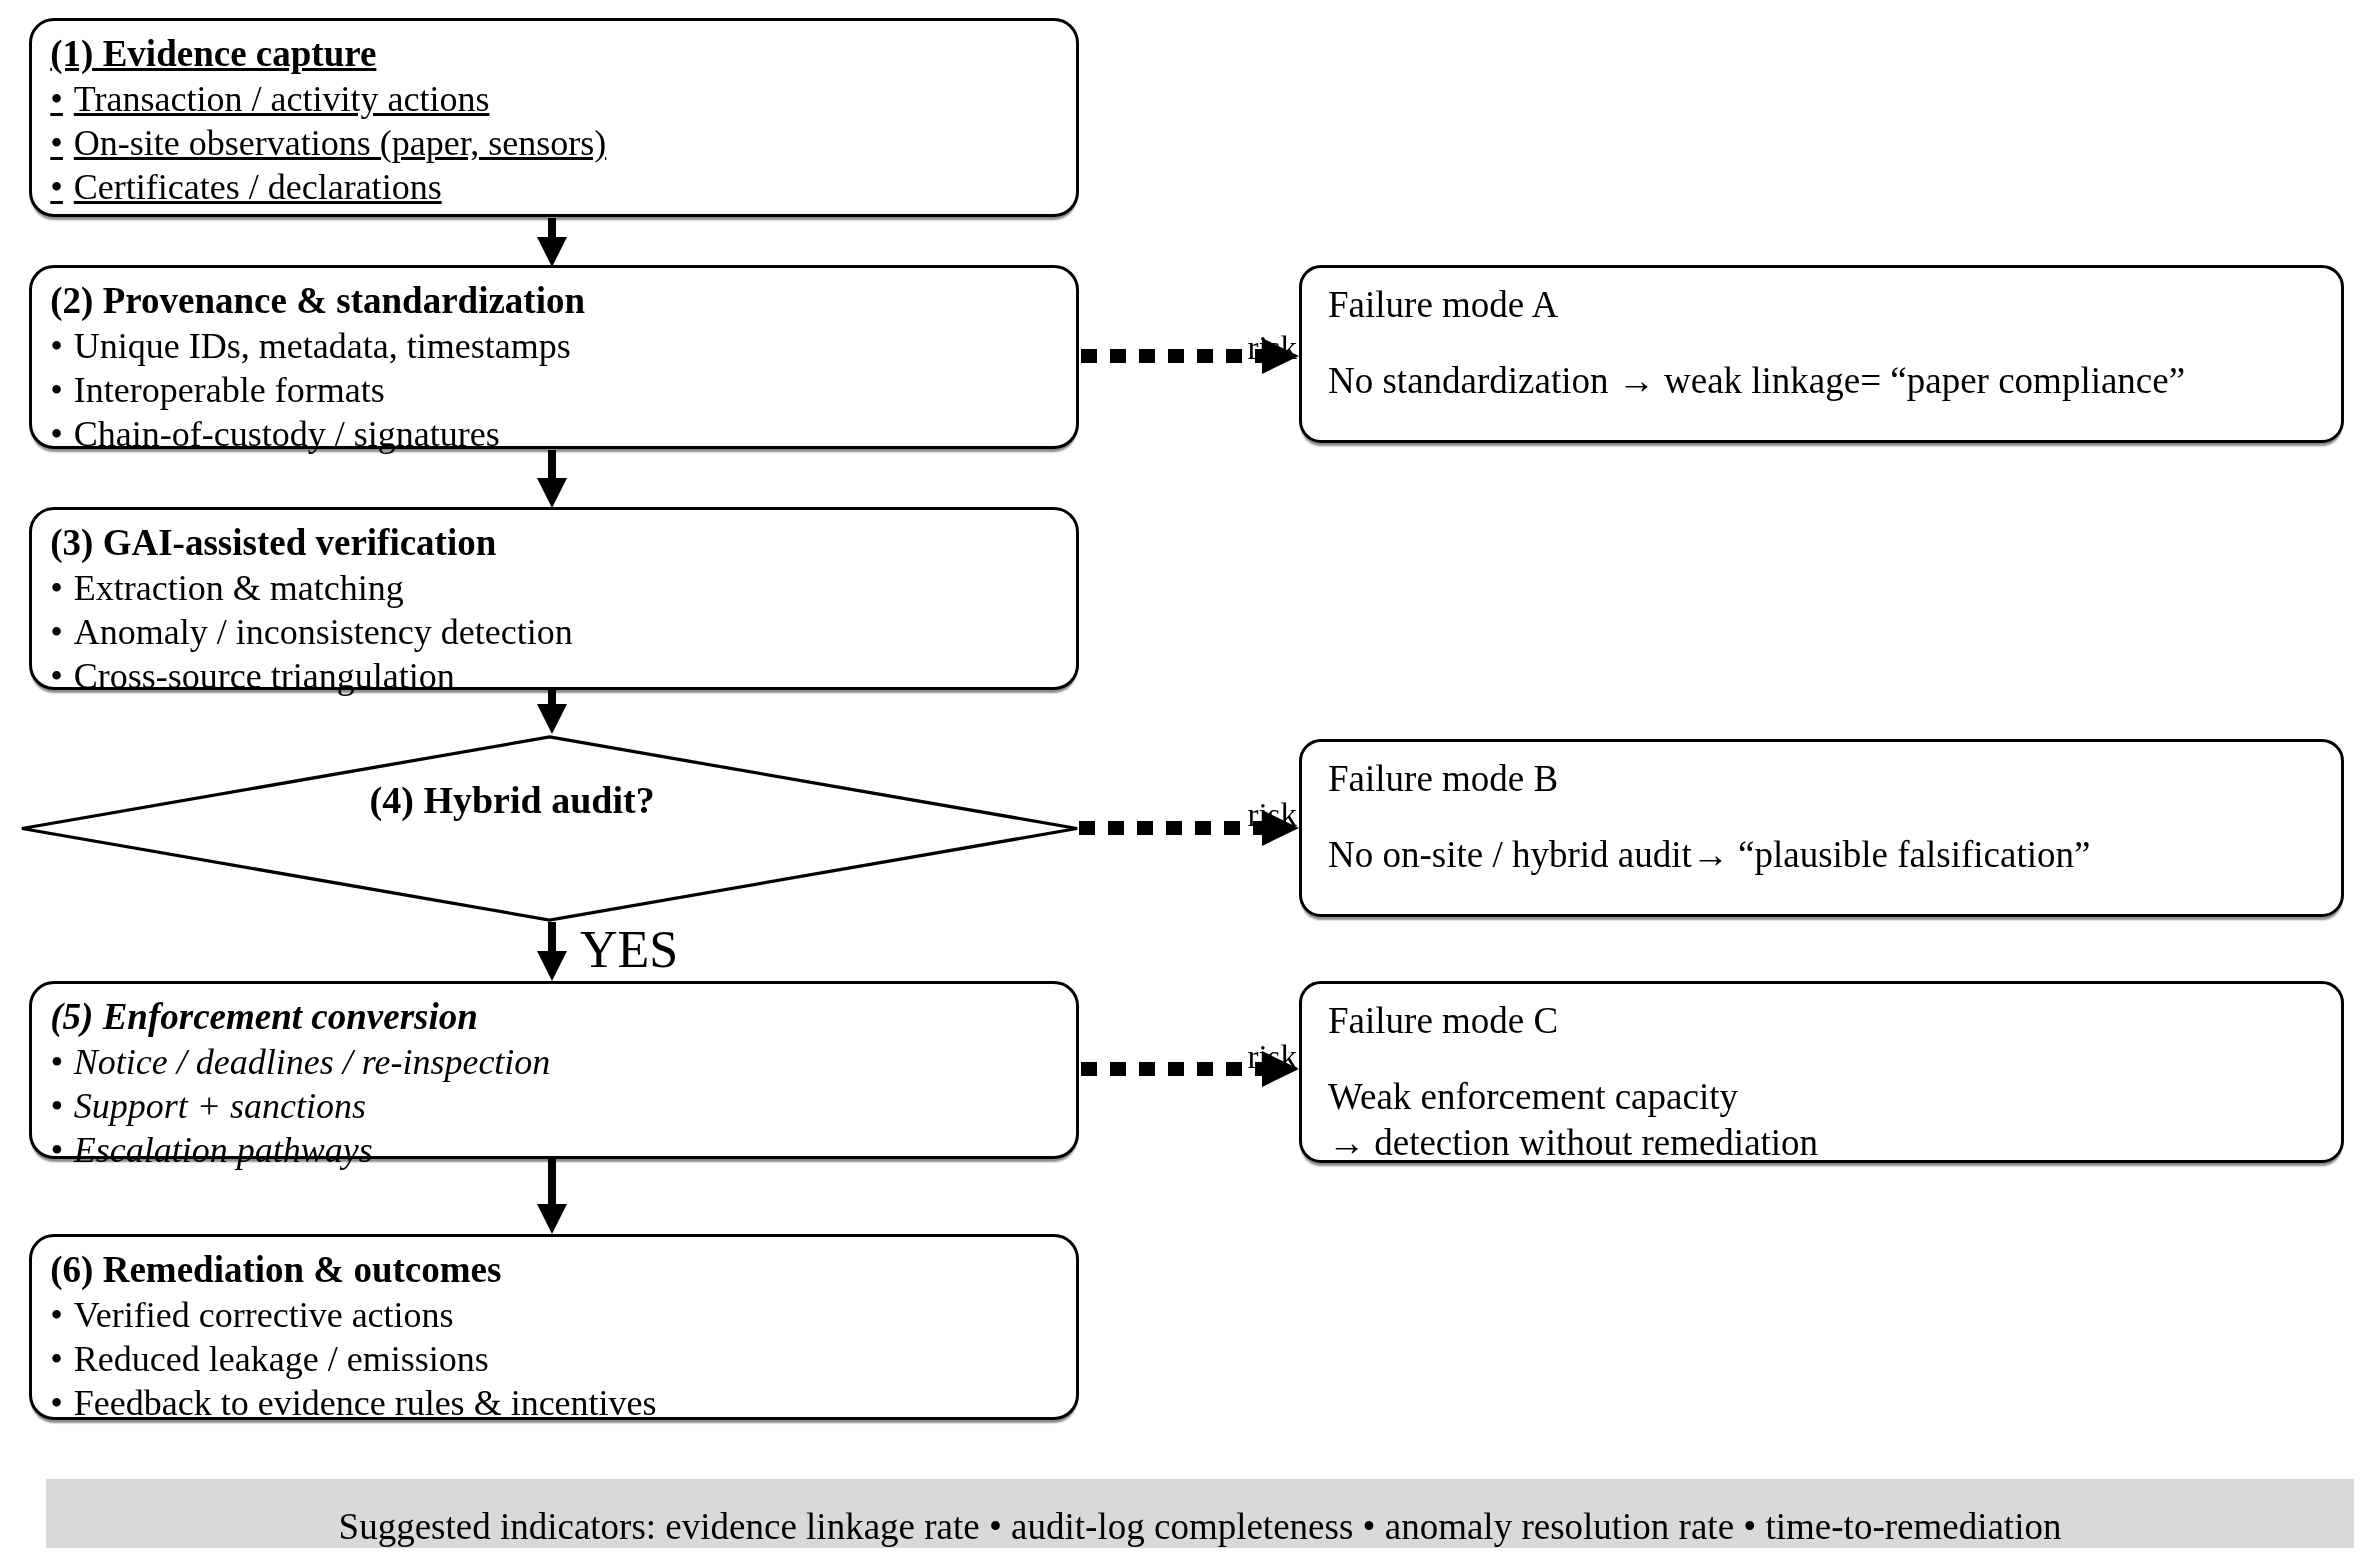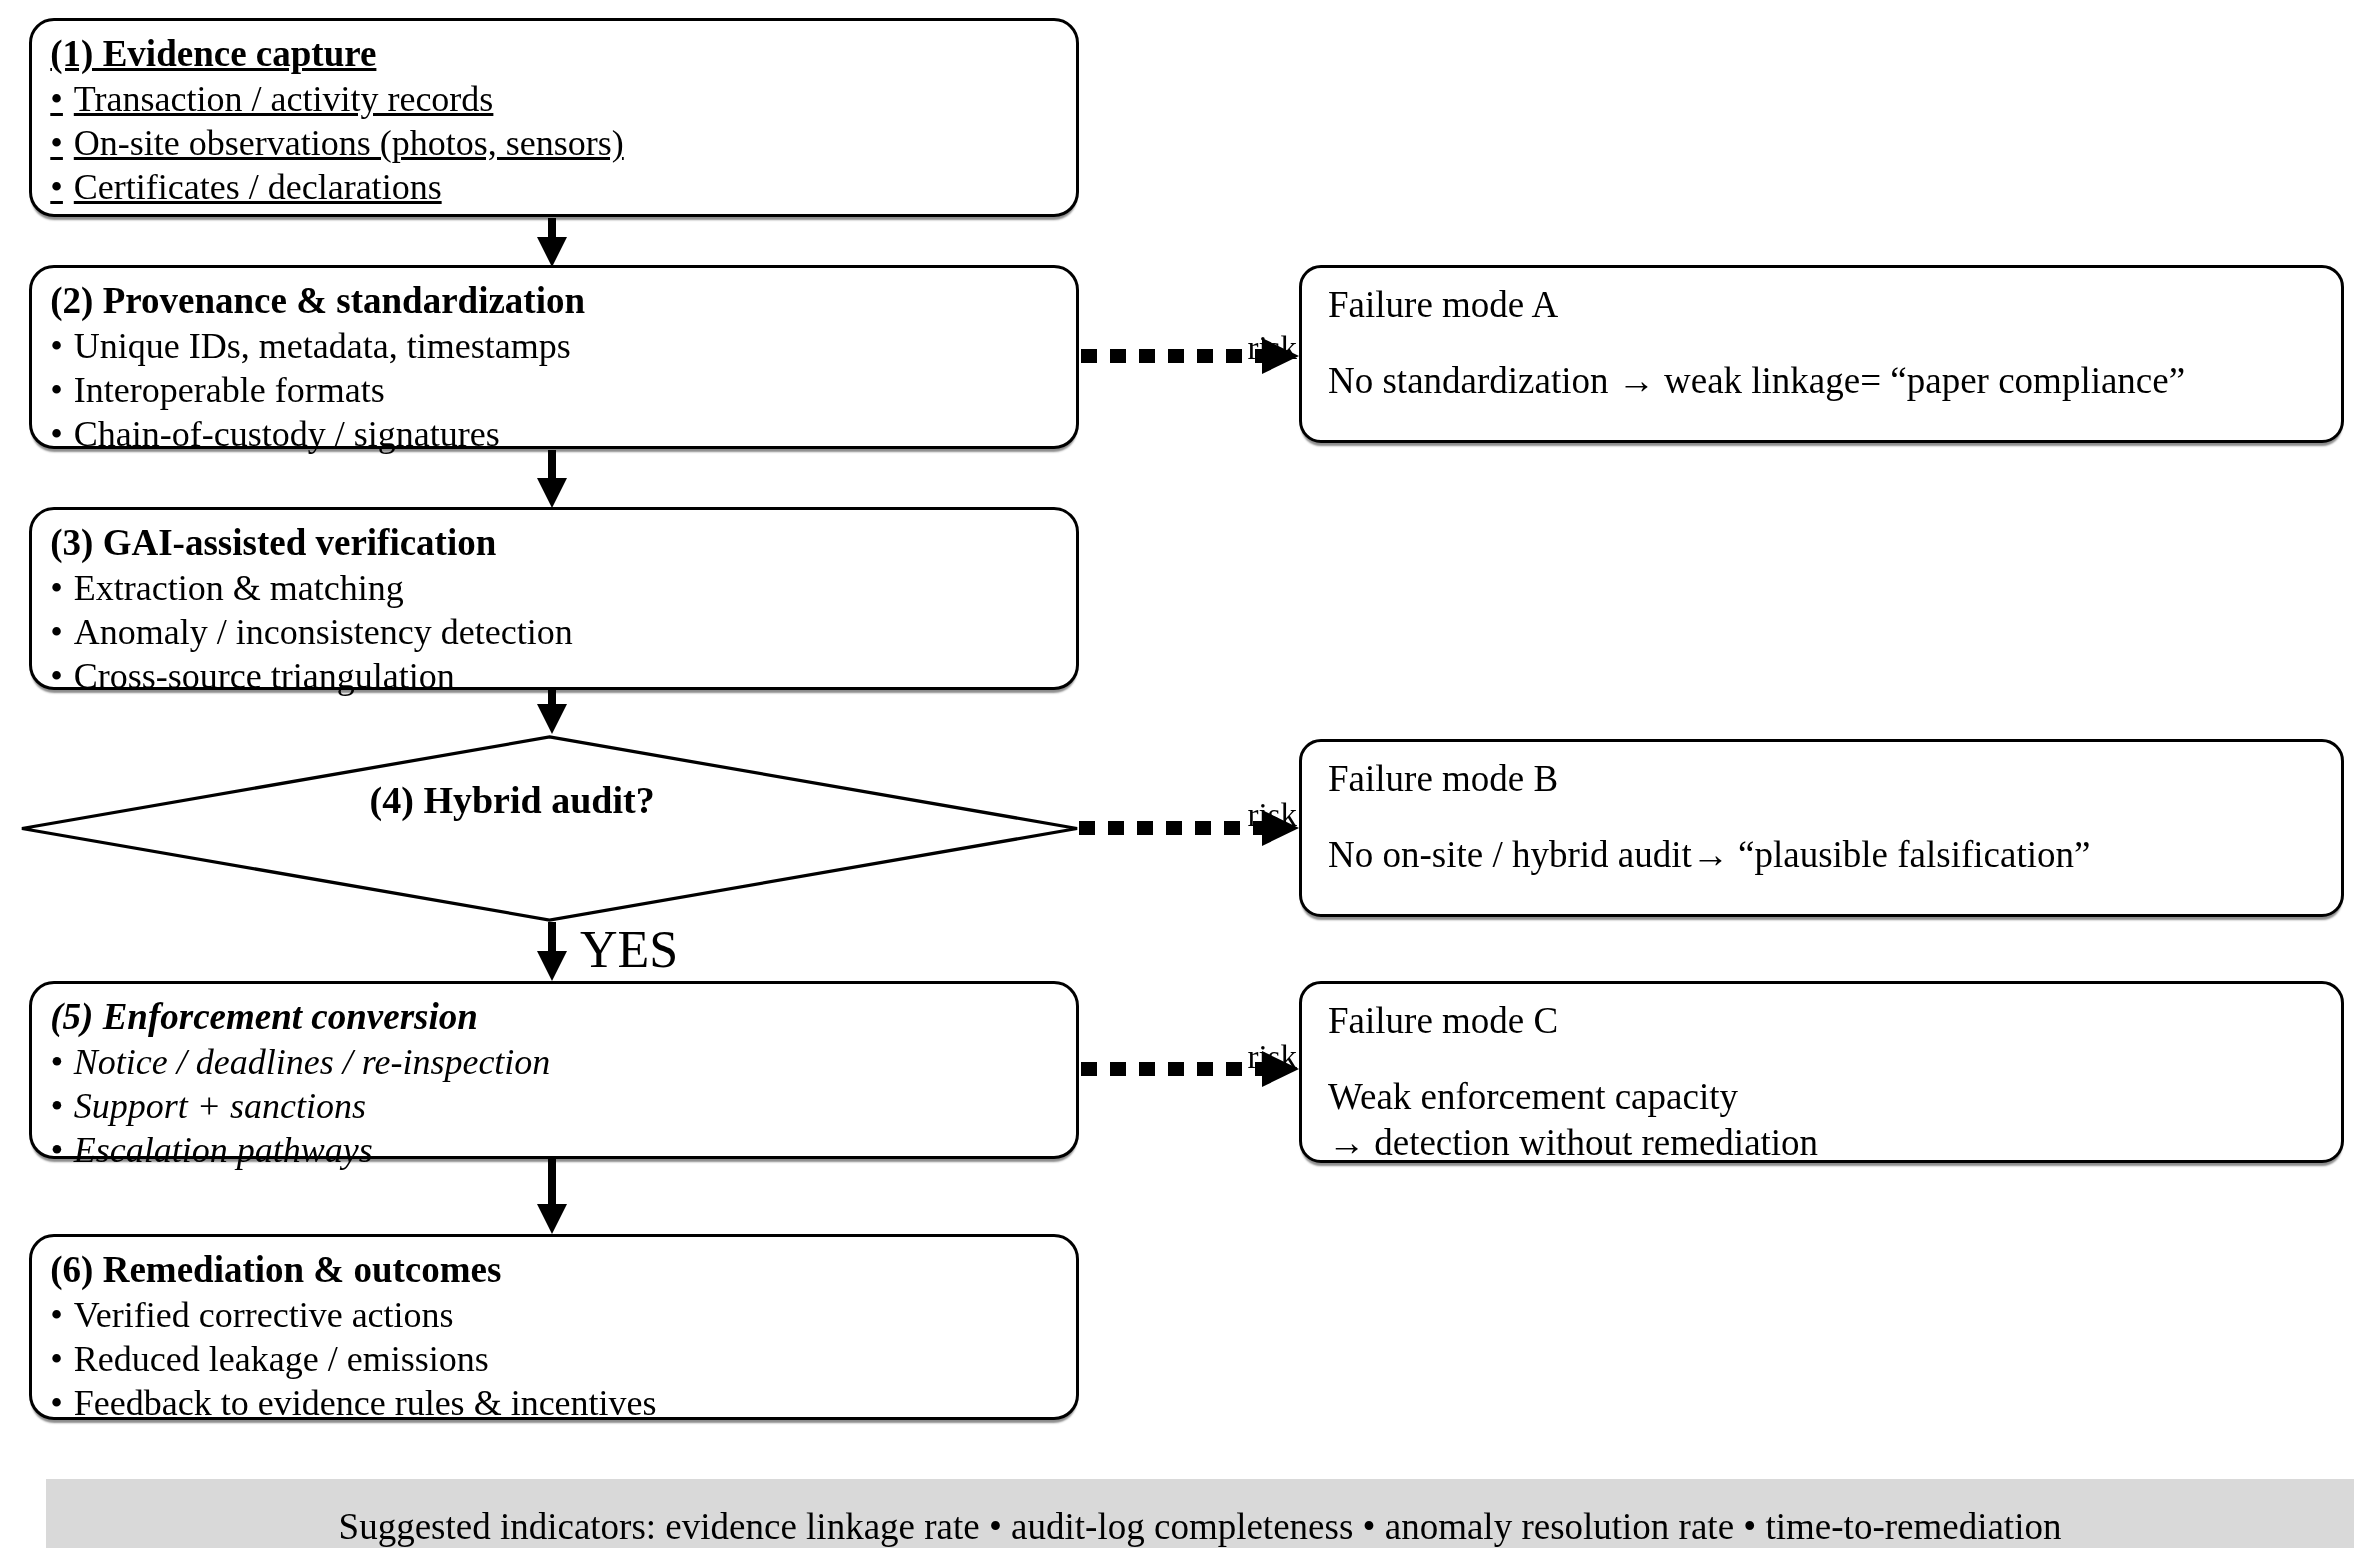--- a/index.html
+++ b/index.html
@@ -66,25 +66,25 @@
 </style>
 </head>
 <body>
 
 <div id="canvas">
 
   <div class="sbox" style="top:18.3px;height:199px;text-decoration:underline;">
     <div class="t">(1) Evidence capture</div>
     <div class="brow">
         <span class="bl">•</span>
-        <span>Transaction / activity records</span>
-      </div>
-    <div class="brow">
-        <span class="bl">•</span>
-        <span>On-site observations (photos, sensors)</span>
+        <span>Transaction / activity actions</span>
+      </div>
+    <div class="brow">
+        <span class="bl">•</span>
+        <span>On-site observations (paper, sensors)</span>
       </div>
     <div class="brow">
         <span class="bl">•</span>
         <span>Certificates / declarations</span>
       </div>
   </div>
 
   <div class="varrow" style="left:537px;top:218px;height:49px;">
     <div class="shaft"></div>
     <div class="head"></div>

